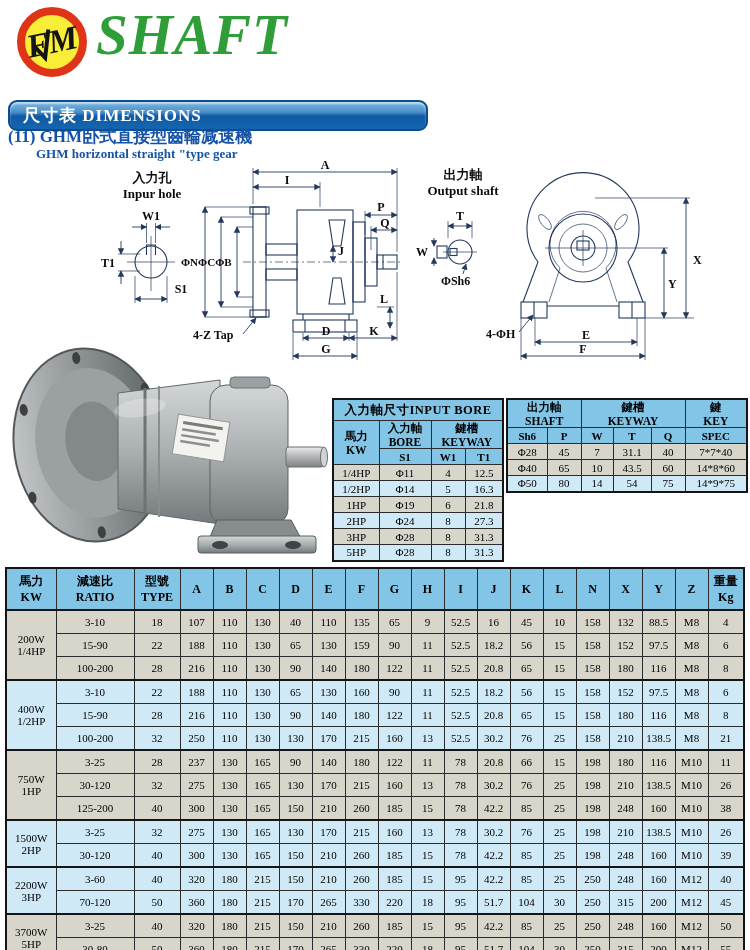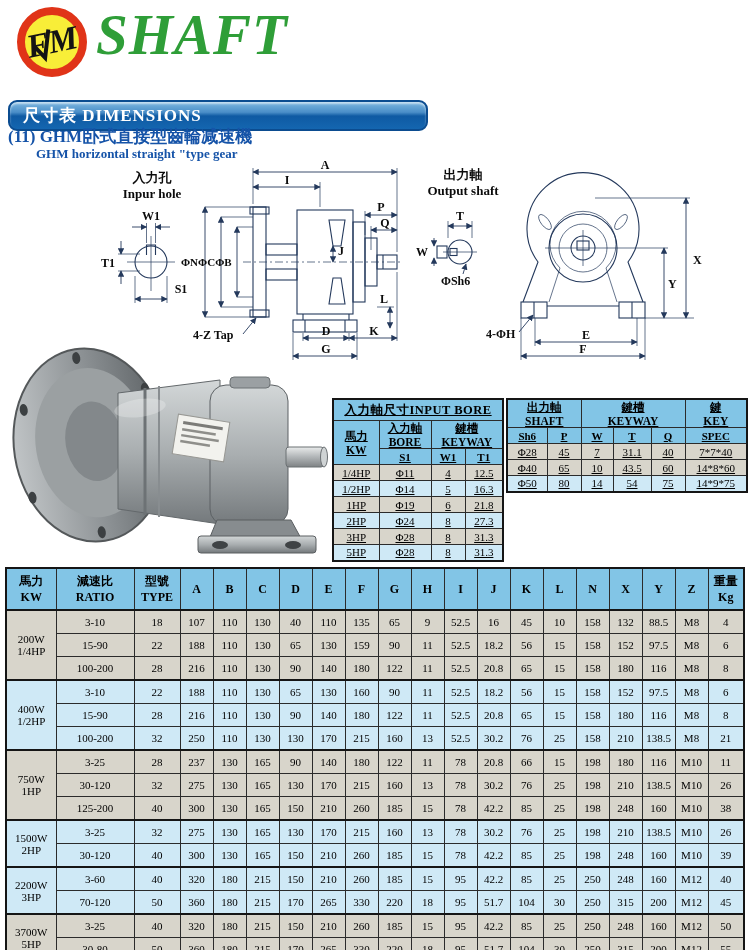--- a/index.html
+++ b/index.html
@@ -24,21 +24,21 @@
   .dthin{stroke:#24395c;stroke-width:.7;fill:none}
   .dim{stroke:#24395c;stroke-width:.9;fill:none}
   .dtxt{font:bold 12px "Liberation Serif",serif;fill:#0b0b0b}
   .dtxt2{font:bold 11px "Liberation Serif",serif;fill:#0b0b0b}
   .dcn{font:bold 13px "Liberation Serif",serif;fill:#0b0b0b}
   
   #photo{position:absolute;left:5px;top:330px;}
   
   #input-bore-wrap{position:absolute;left:332px;top:398px;}
   #output-shaft-wrap{position:absolute;left:506px;top:398px;}
-  .spec-table{border-collapse:collapse;border:2px solid #151515;table-layout:fixed;background:#fff;text-decoration:underline;}
+  .spec-table{border-collapse:collapse;border:2px solid #151515;table-layout:fixed;background:#fff;}
   .spec-table td{border:1px solid #2b2b2b;text-align:center;font-size:11px;padding:0 1px;
         font-family:"Liberation Serif",serif;}
   .spec-table .title{background:#82c5e6;font-weight:bold;font-size:12.5px;height:20px;letter-spacing:.5px;}
   .spec-table .head{background:#82c5e6;font-weight:bold;font-size:11.5px;height:26px;}
   .spec-table .sub{height:15px;background:#82c5e6;font-weight:bold;}
   .spec-table tbody tr{height:16px;}
   #input-bore-table{width:170px;}
   #output-shaft-table{width:240px;}
   .pre{white-space:pre-line;}
   #dim-label{position:absolute;left:10px;top:549px;font-size:13px;font-weight:bold;color:#701a75;

